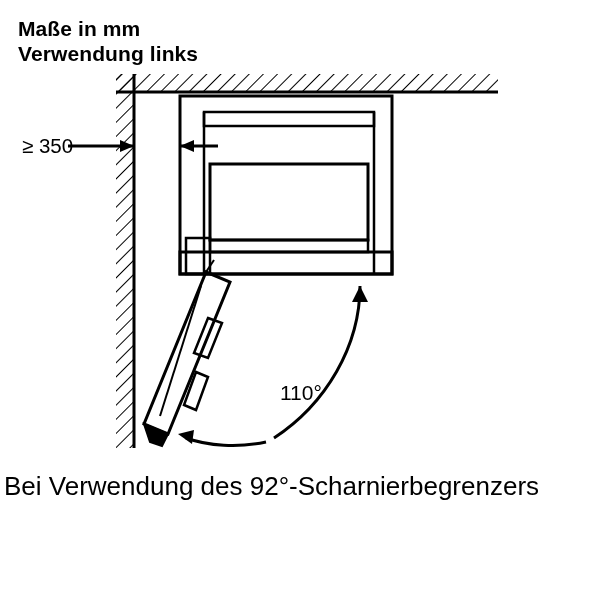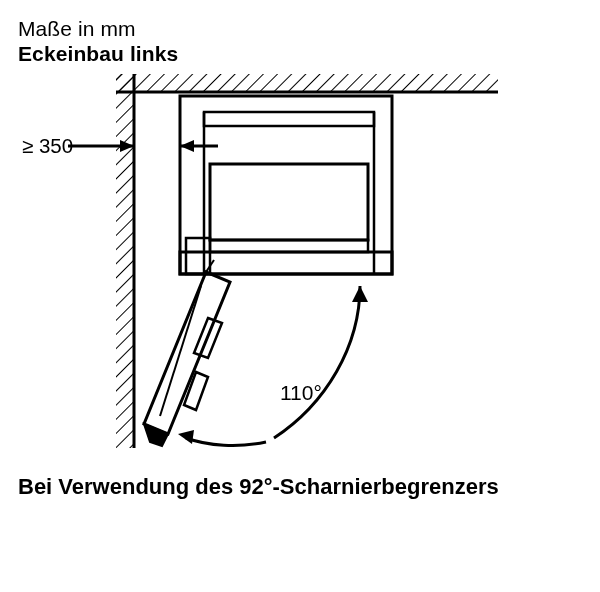--- a/index.html
+++ b/index.html
@@ -21,53 +21,53 @@
     height: 592px;
   }
   .hdr {
     position: absolute;
     left: 18px;
     font-size: 21px;
     line-height: 26px;
     letter-spacing: 0.1px;
     white-space: nowrap;
   }
-  .hdr.l1 { top: 16px; font-weight: 400; }
+  .hdr.l1 { top: 16px; font-weight: 700; }
   .hdr.l2 { top: 41px; font-weight: 700; }
 
   .diagram {
     position: absolute;
     left: 8px;
     top: 60px;
     width: 600px;
     height: 410px;
   }
 
   .caption {
     position: absolute;
-    left: 18px;
+    left: 4px;
     top: 474px;
     width: 570px;
-    font-size: 22px;
+    font-size: 26px;
     line-height: 25px;
-    font-weight: 700;
+    font-weight: 400;
   }
   .caption div { white-space: nowrap; }
 
   .lbl {
     font-family: "Liberation Sans", sans-serif;
   }
 </style>
 </head>
 <body>
 
 <div class="page">
 
   <div class="hdr l1">Maße in mm</div>
-  <div class="hdr l2">Eckeinbau links</div>
+  <div class="hdr l2">Verwendung links</div>
 
   <div class="diagram">
     <svg width="600" height="410" viewBox="0 0 600 410" xmlns="http://www.w3.org/2000/svg">
 
       <defs>
         <pattern id="hatch" width="10" height="10" patternUnits="userSpaceOnUse" patternTransform="rotate(45)">
           <line x1="0" y1="0" x2="0" y2="10" stroke="#000000" stroke-width="2"></line>
         </pattern>
       </defs>
 

